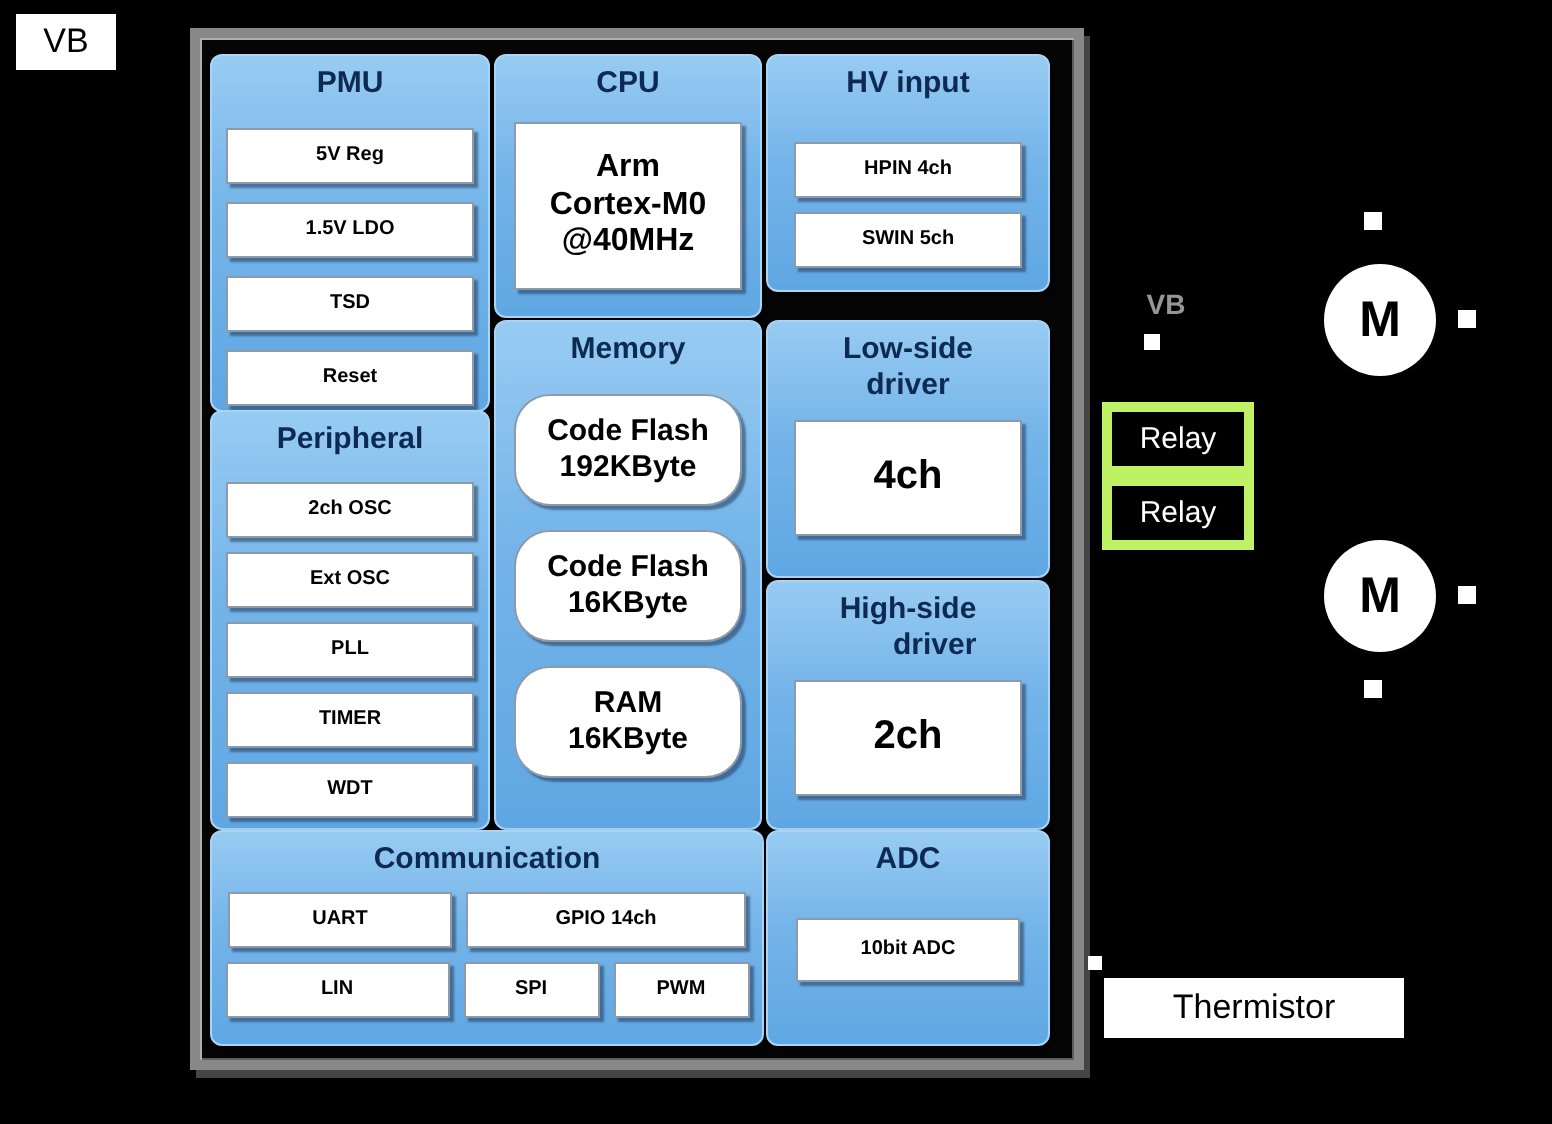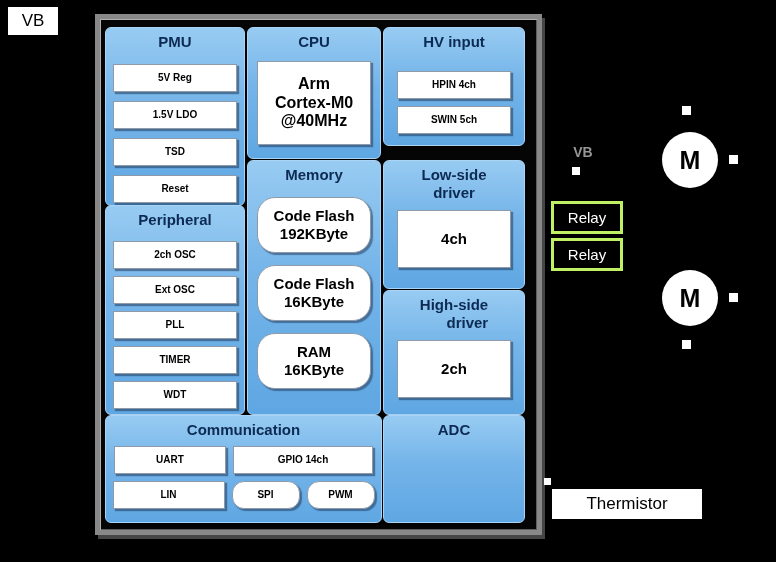--- a/index.html
+++ b/index.html
@@ -38,40 +38,40 @@
   .b-low {left:283px;top:141px;width:140px;height:122px;}
   .b-low  .block-title{margin-bottom:8px;}
   .b-high{left:283px;top:271px;width:140px;height:118px;}
   .b-high .block-title{margin-bottom:8px;text-align:right;}
   .b-comm{left:5px;  top:396px;width:275px;height:101px;}
   .b-adc {left:283px;top:396px;width:140px;height:101px;}
   .b-adc  .block-title{margin-bottom:20px;}
 
   .wbox-cpu{width:112px;height:82px;font-size:16px;}
   .wbox-mem{width:112px;height:54px;font-size:15px;border-radius:18px;}
-  .wbox-drv{width:112px;height:56px;font-size:15px;}
+  .wbox-drv{width:112px;height:56px;font-size:20px;}
   .wbox-adc{width:110px;height:30px;}
 
   .comm-row{display:flex;gap:7px;margin-top:7px;}
-  .w-uart,.w-lin{width:110px;} .w-gpio{width:138px;} .w-spi,.w-pwm{width:66px;border-radius:12px;}
+  .w-uart,.w-lin{width:110px;} .w-gpio{width:138px;} .w-spi,.w-pwm{width:66px;}
 
   
   .vb-left{position:absolute;left:8px;top:7px;width:50px;height:28px;background:#fff;color:#000;
            font-size:17px;display:flex;align-items:center;justify-content:center;}
   .vb-net{position:absolute;left:566px;top:144px;width:34px;text-align:center;color:#969696;
           font-size:14px;font-weight:bold;}
   .dot{position:absolute;background:#fff;width:9px;height:9px;}
   .dot-vb{left:572px;top:167px;width:8px;height:8px;}
   .dot-m1-top{left:682px;top:106px;}
   .dot-m1-right{left:729px;top:155px;}
   .dot-m2-bottom{left:682px;top:340px;}
   .dot-m2-right{left:729px;top:293px;}
   .dot-therm{left:544px;top:478px;width:7px;height:7px;}
   .relay{position:absolute;left:551px;width:66px;height:27px;background:#000;color:#fff;
-         border:3px solid #bef264;font-size:15px;display:flex;align-items:center;justify-content:center;}
+         border:5px solid #bef264;font-size:15px;display:flex;align-items:center;justify-content:center;}
   .relay-top{top:201px;} .relay-bottom{top:238px;}
   .motor{position:absolute;left:662px;width:56px;height:56px;border-radius:50%;background:#fff;
          color:#000;font-size:25px;font-weight:bold;display:flex;align-items:center;justify-content:center;}
   .motor-top{top:132px;} .motor-bottom{top:270px;}
   .thermistor{position:absolute;left:552px;top:489px;width:150px;height:30px;background:#fff;
               color:#000;font-size:17px;display:flex;align-items:center;justify-content:center;}
 </style>
 </head>
 <body>
 
@@ -141,20 +141,21 @@
       </div>
       <div class="comm-row">
         <div class="wbox w-lin">LIN</div>
         <div class="wbox w-spi">SPI</div>
         <div class="wbox w-pwm">PWM</div>
       </div>
     </div>
 
     <div class="block b-adc">
       <div class="block-title">ADC</div>
+      <div class="wbox wbox-adc">10bit ADC</div>
     </div>
 
   </div>
 
   <div class="vb-net">VB</div>
   <div class="dot dot-vb"></div>
 
   <div class="relay relay-top">Relay</div>
   <div class="relay relay-bottom">Relay</div>
 

